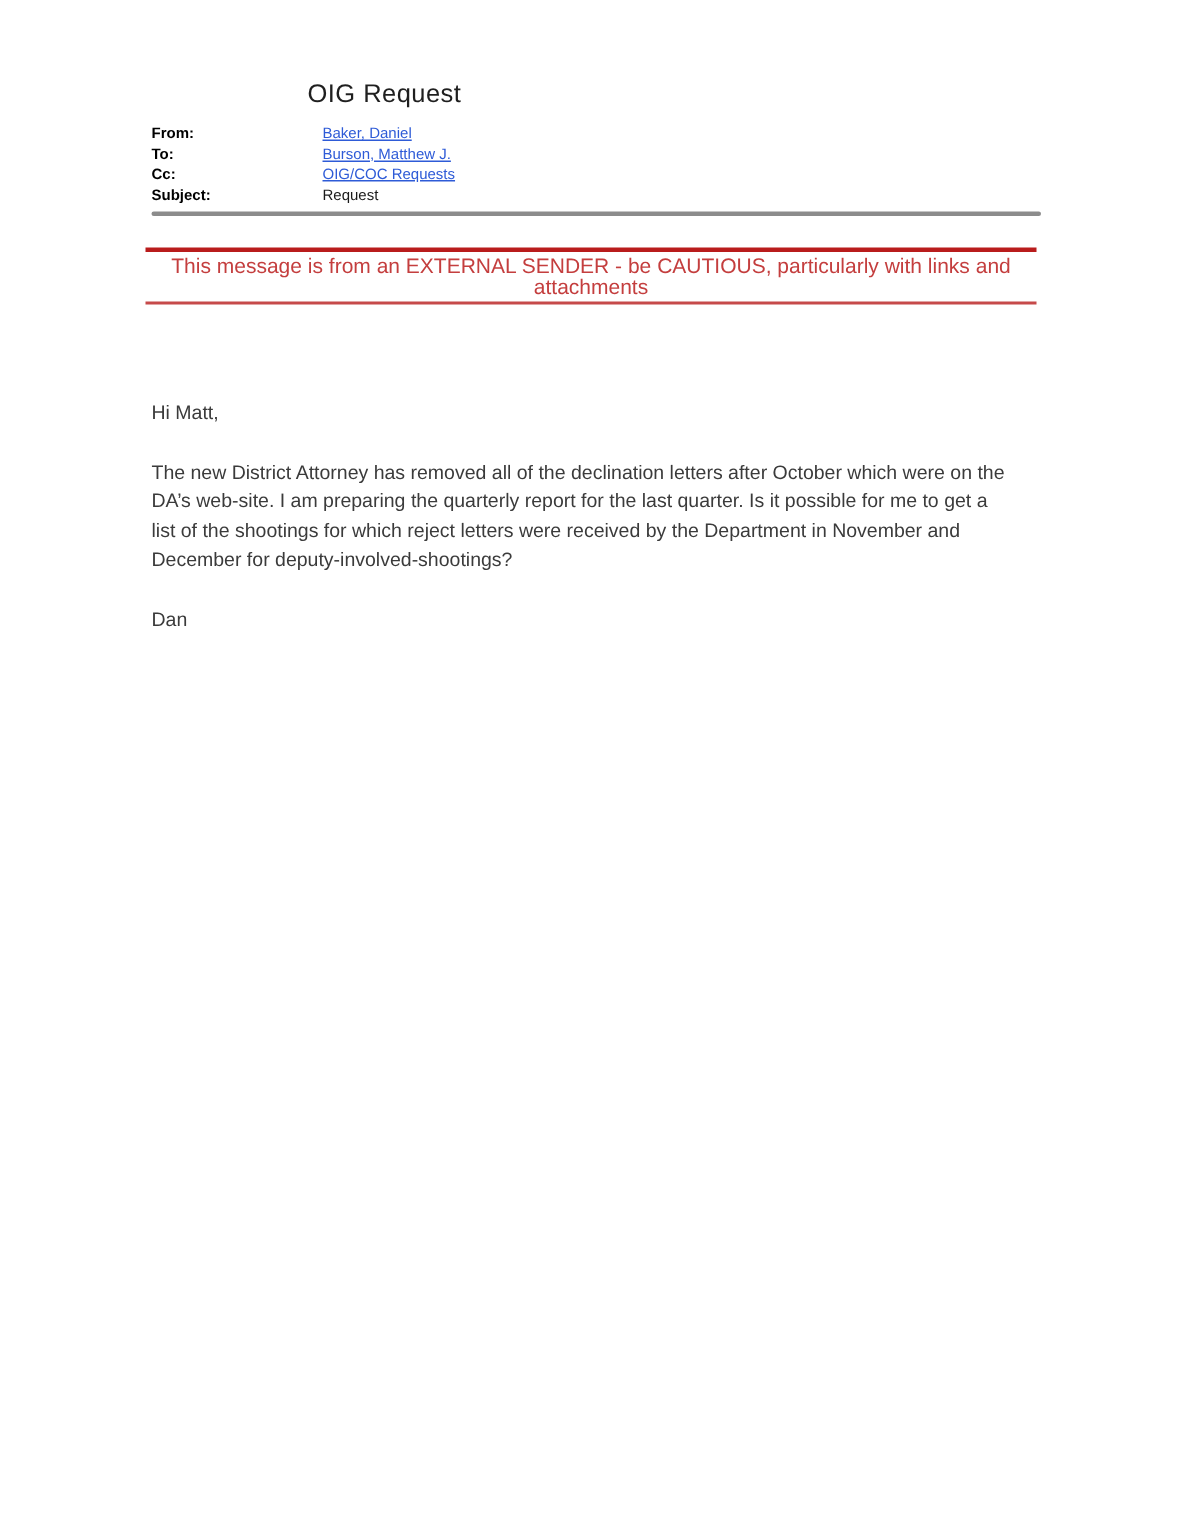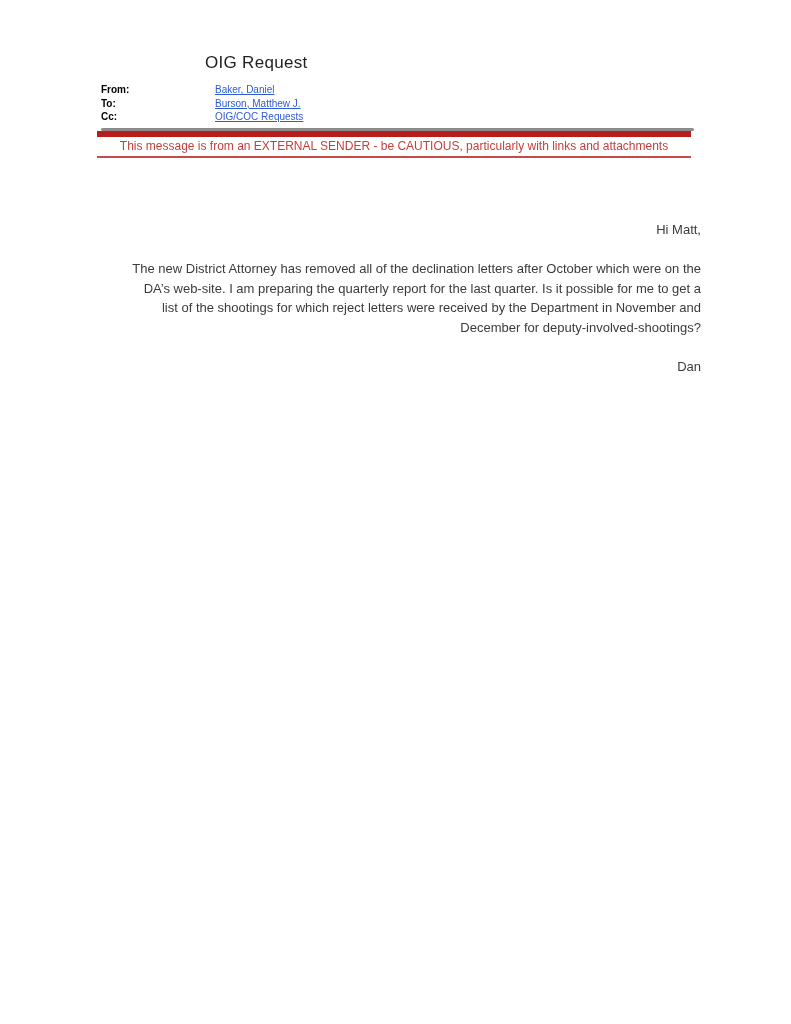--- a/index.html
+++ b/index.html
@@ -27,33 +27,34 @@
   .meta-link { color: #2E5BD7; text-decoration: underline; cursor: pointer; }
   .meta-value { color: #1a1a1a; }
   .separator {
     margin-top: 4px;
     width: 593px;
     height: 3px;
     background: #8C8C8C;
     border-radius: 2px;
   }
   .banner {
+    margin-top: 21px;
     margin-left: -4px;
     width: 594px;
     text-align: center;
-    font-size: 12px;
+    font-size: 14px;
     line-height: 14px;
     color: #C43E3E;
     padding-bottom: 3px;
     border-bottom: 2px solid #C64A4A;
-    border-top: 6px solid #b91c1c;
+    border-top: 3px solid #b91c1c;
     padding-top: 2px;
   }
   .body { margin-top: 62px; font-size: 13px; color: #3b3b3b; }
-  .para { margin: 0 0 20px 0; text-align: right; }
+  .para { margin: 0 0 20px 0; }
   .line { line-height: 19.5px; }
 </style>
 </head>
 <body>
 
 <div class="page">
 
   <div class="title">OIG Request</div>
 
   <div class="meta">
@@ -61,20 +62,24 @@
       <span class="meta-label">From:</span>
       <a class="meta-link">Baker, Daniel</a>
     </div>
     <div class="meta-row">
       <span class="meta-label">To:</span>
       <a class="meta-link">Burson, Matthew J.</a>
     </div>
     <div class="meta-row">
       <span class="meta-label">Cc:</span>
       <a class="meta-link">OIG/COC Requests</a>
+    </div>
+    <div class="meta-row">
+      <span class="meta-label">Subject:</span>
+      <span class="meta-value">Request</span>
     </div>
   </div>
 
   <div class="separator"></div>
 
   <div class="banner">This message is from an EXTERNAL SENDER - be CAUTIOUS, particularly with links and attachments</div>
 
   <div class="body">
     <div class="para">
       <div class="line">Hi Matt,</div>

